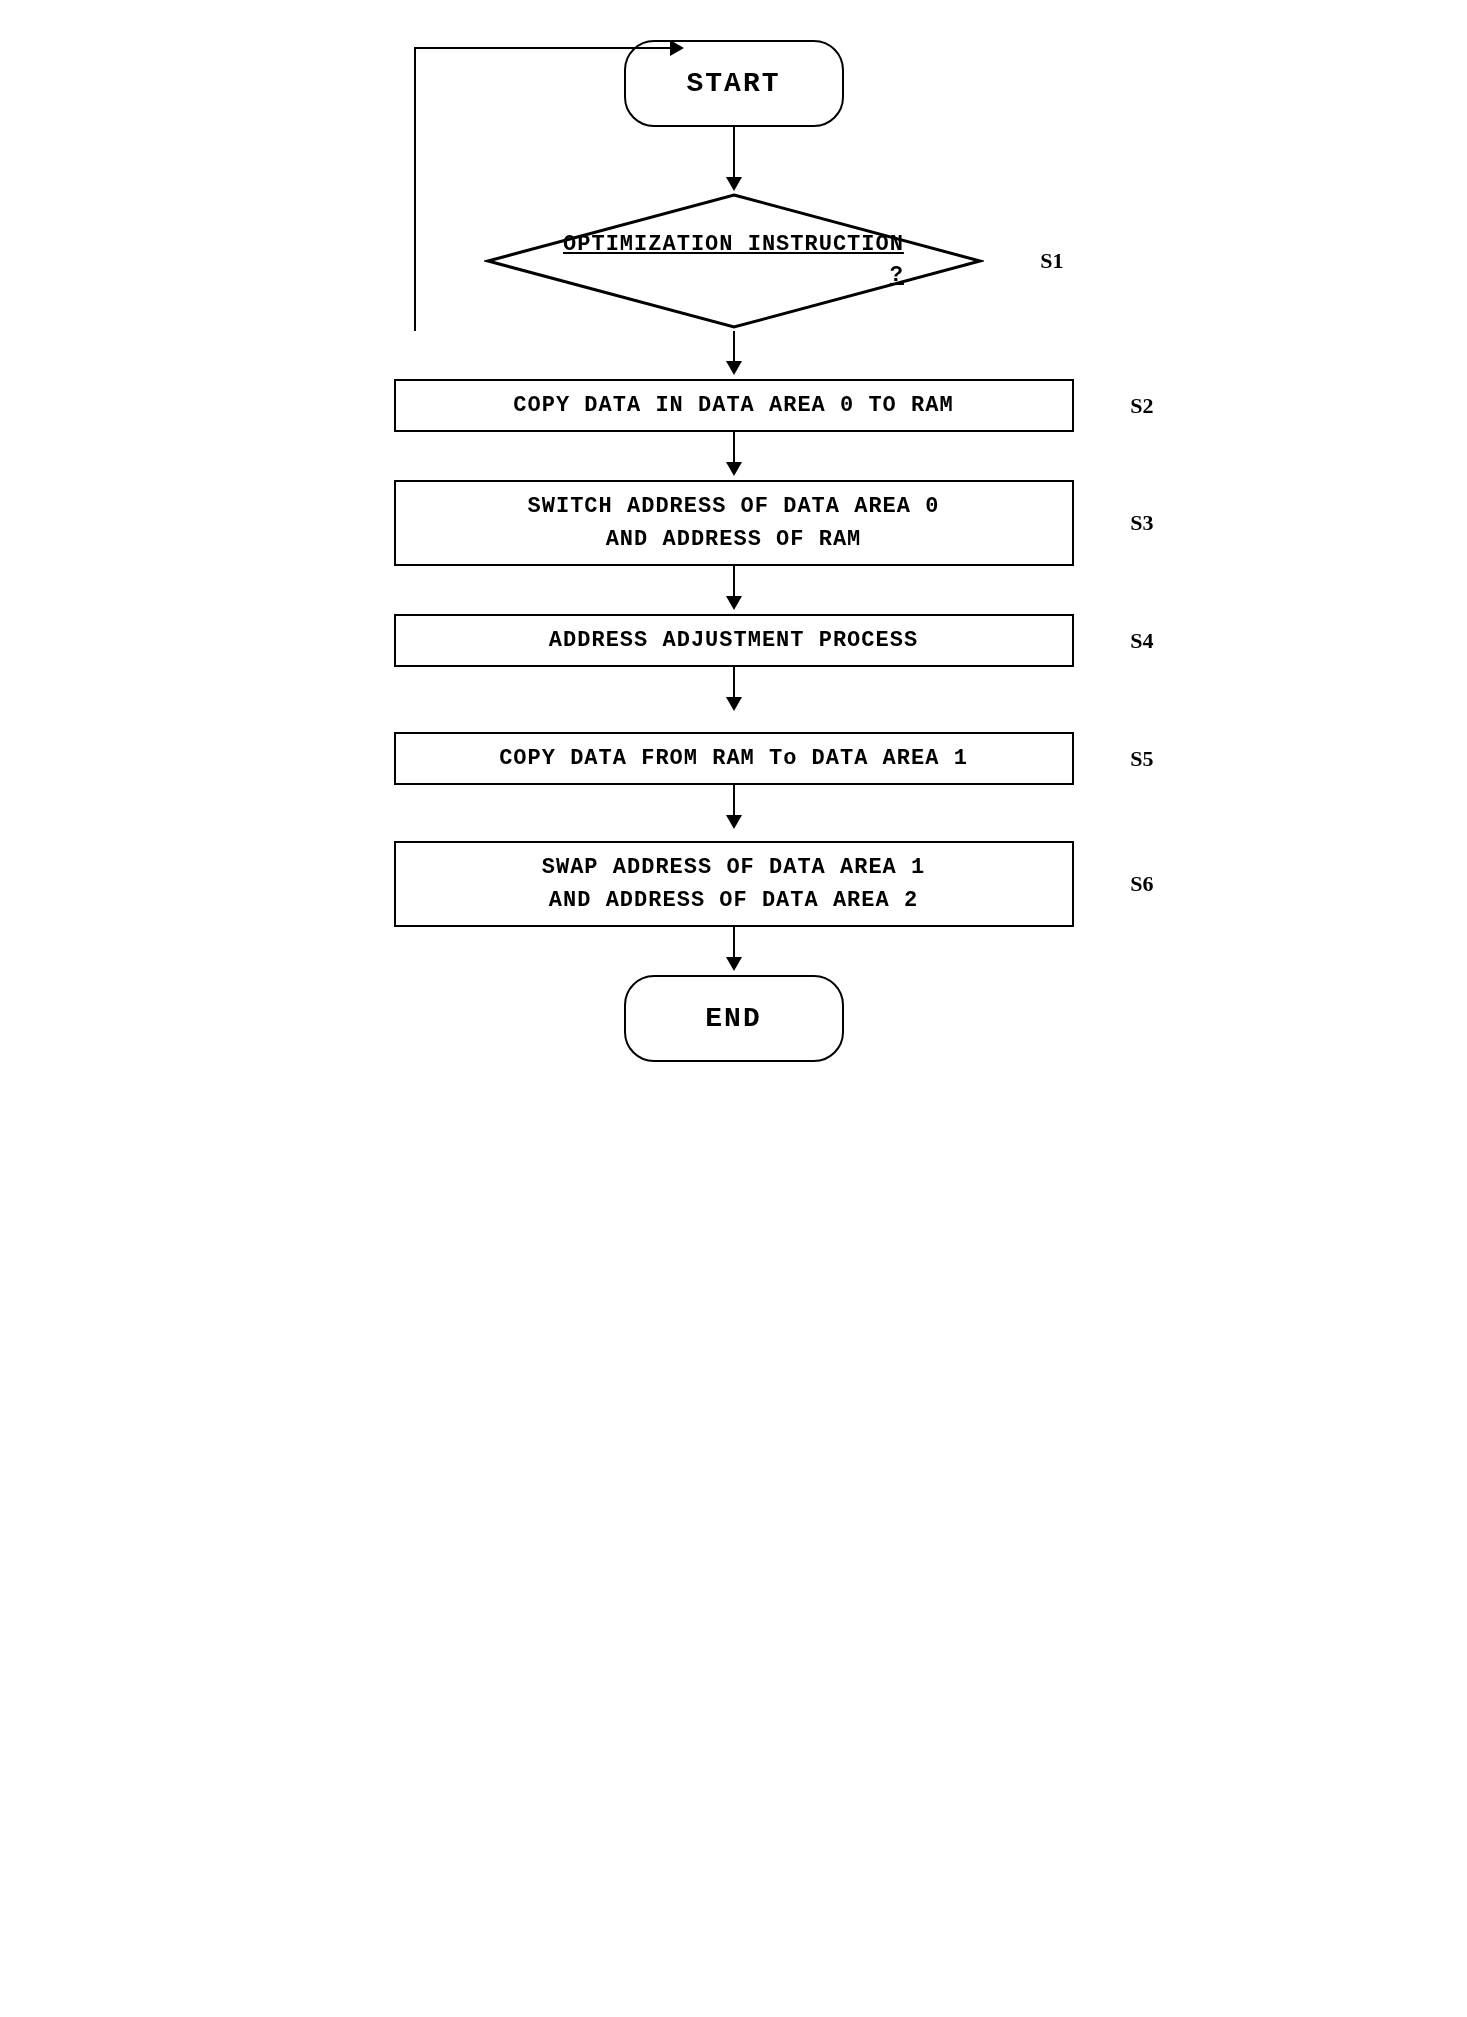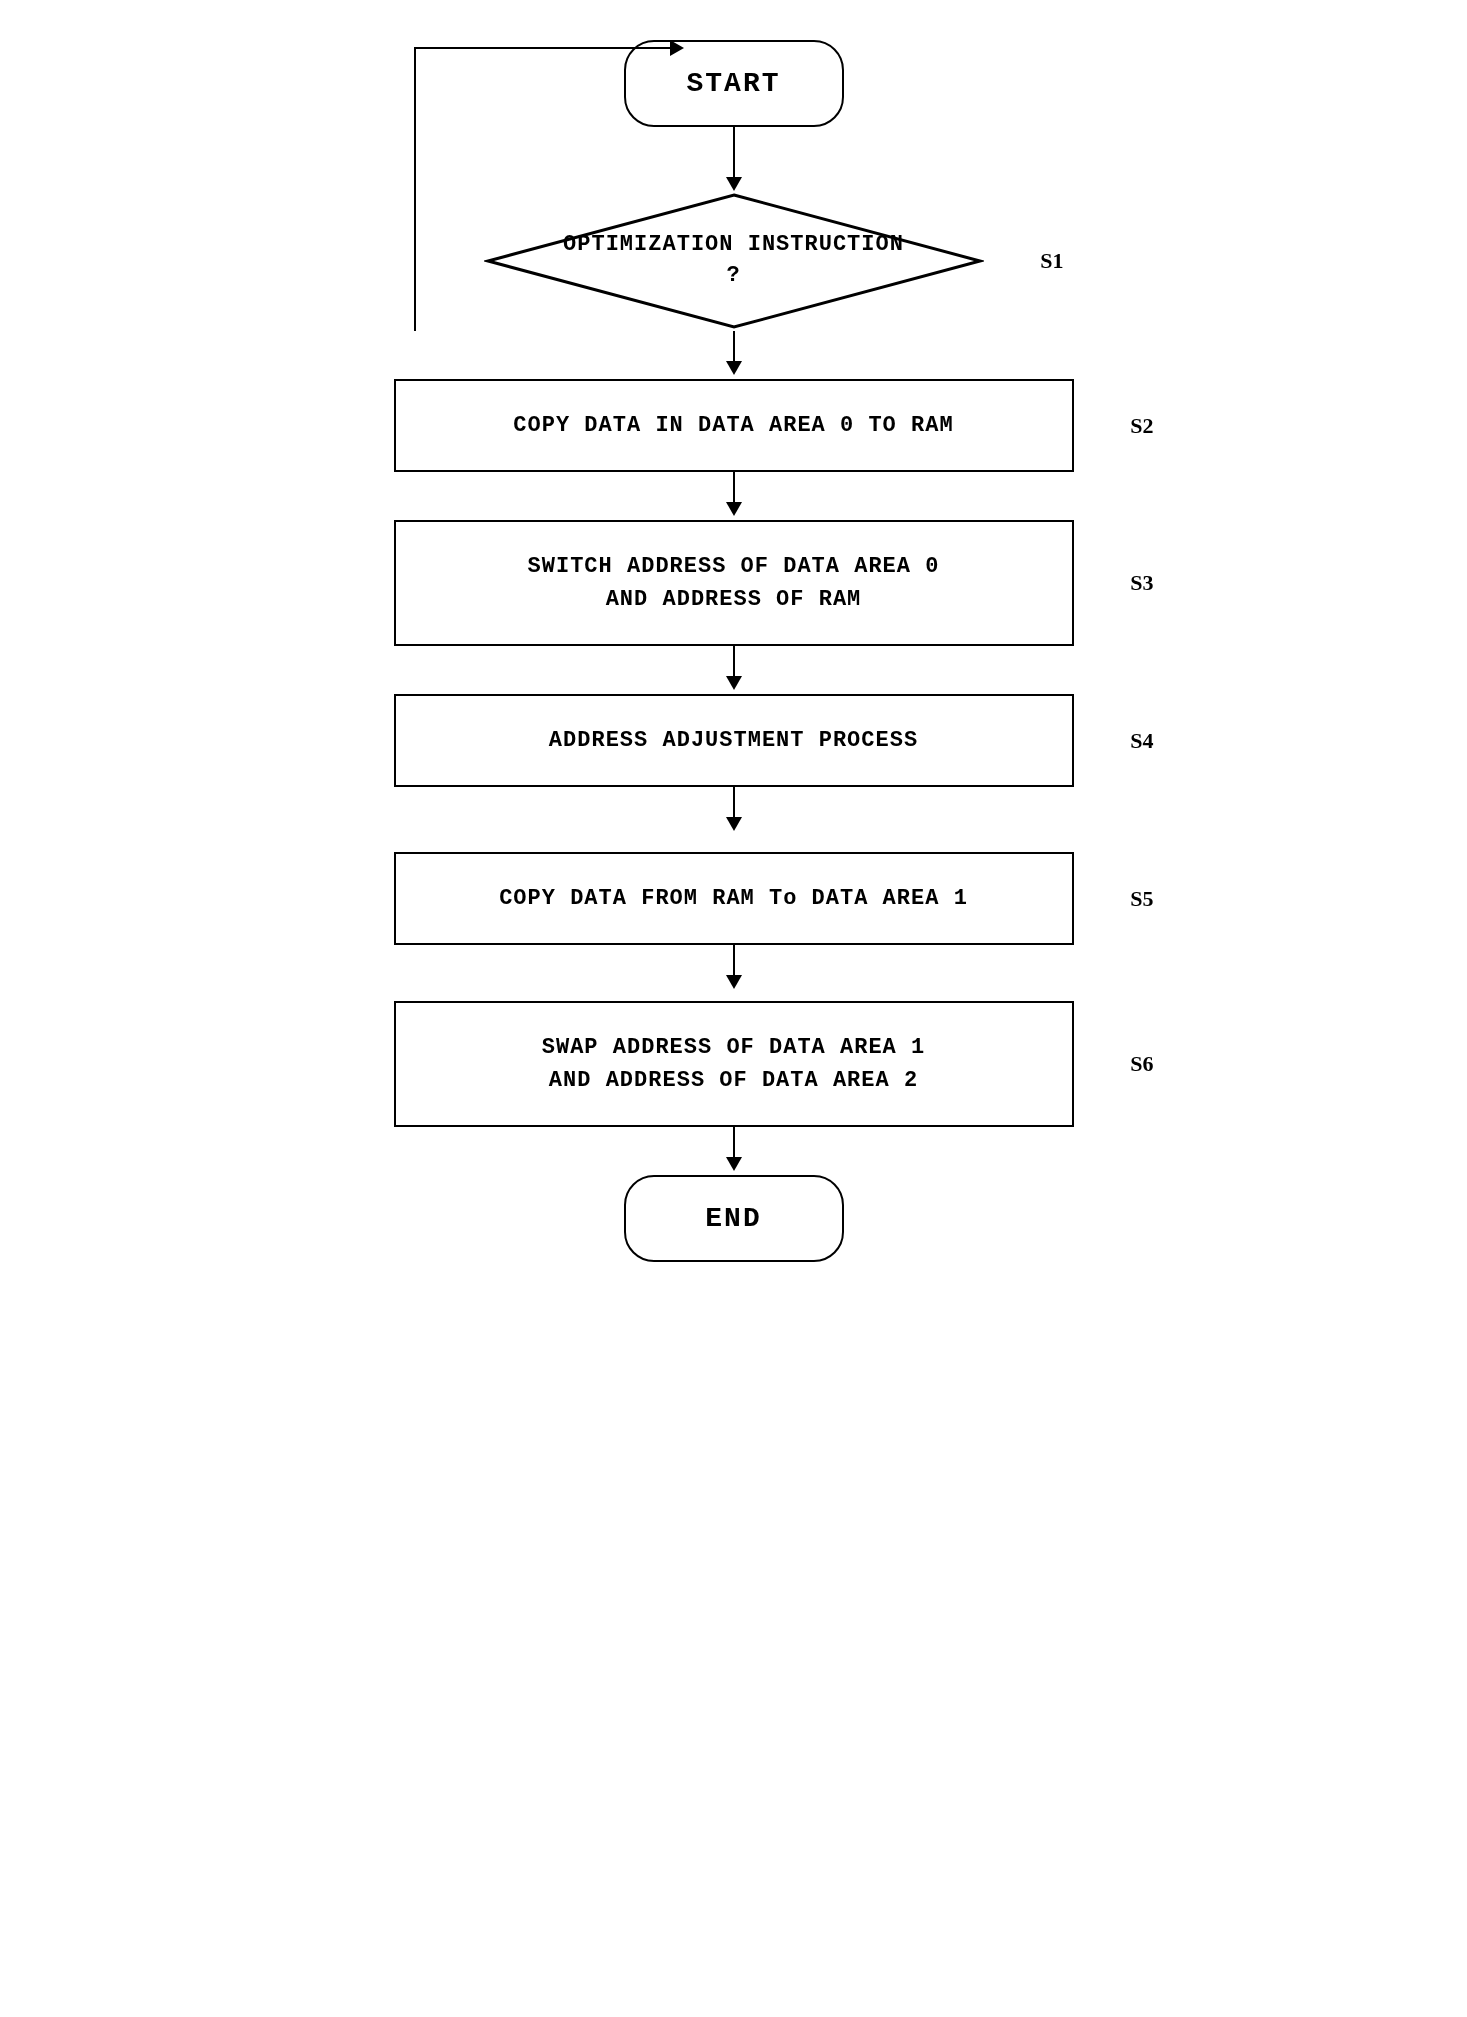--- a/index.html
+++ b/index.html
@@ -60,31 +60,32 @@
     }
     .diamond svg {
       position: absolute;
       top: 0; left: 0;
       width: 100%;
       height: 100%;
     }
     .diamond-text {
       position: relative;
       z-index: 1;
-      text-align: center;
+      text-align: right;
       font-size: 22px;
       font-weight: bold;
       letter-spacing: 1px;
       line-height: 1.4;
+      text-decoration: underline;
     }
 
     
     .process-rect {
       border: 2.5px solid #000;
-      padding: 28px 30px;
+      padding: 8px 30px;
       font-size: 22px;
       font-weight: bold;
       letter-spacing: 1px;
       background: #fff;
       text-align: center;
       width: 680px;
       line-height: 1.5;
     }
 
     

